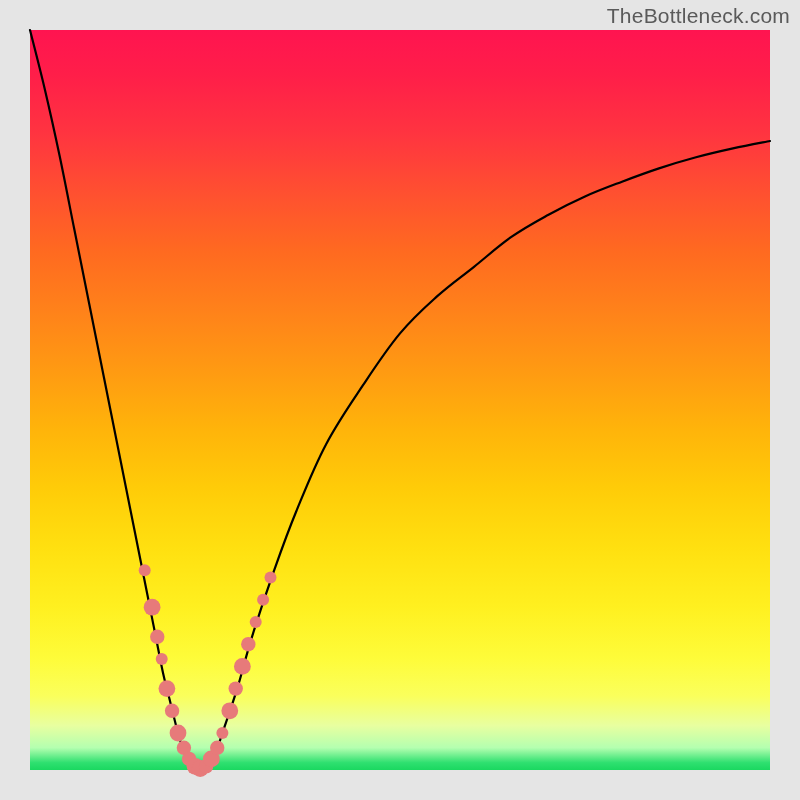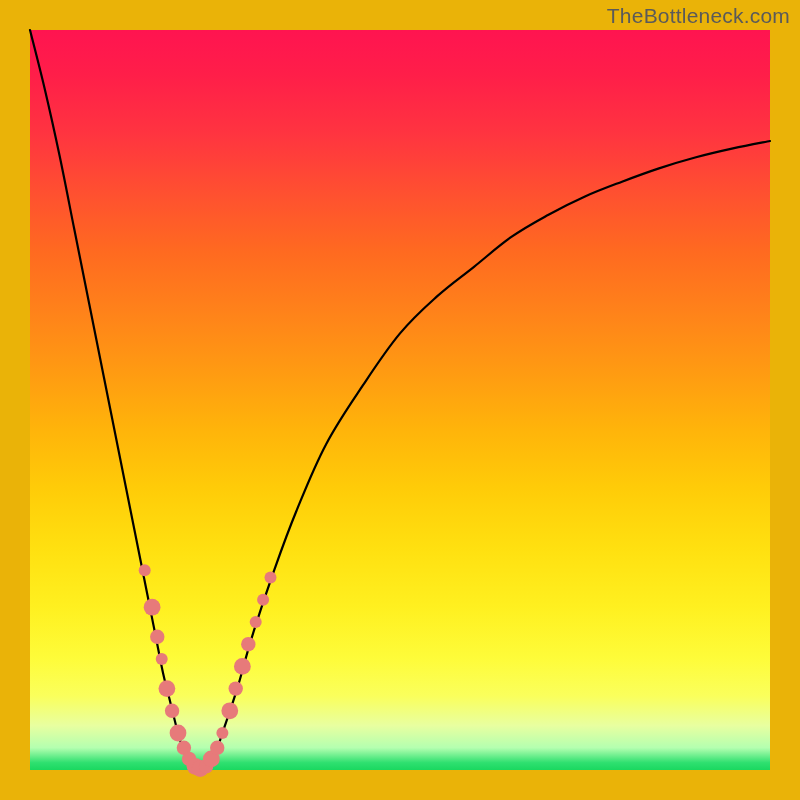--- a/index.html
+++ b/index.html
@@ -8,21 +8,21 @@
     width: 800px;
     height: 800px;
     background: #000;
     overflow: hidden;
     font-family: Arial, Helvetica, sans-serif;
   }
   .frame {
     position: relative;
     width: 800px;
     height: 800px;
-    background: #eab308;
+    background: #e5e5e5;
   }
   .plot-area {
     position: absolute;
     left: 30px;
     top: 30px;
     width: 740px;
     height: 740px;
     background: linear-gradient(to bottom,
       #ff1450 0%,
       #ff1e49 6%,

